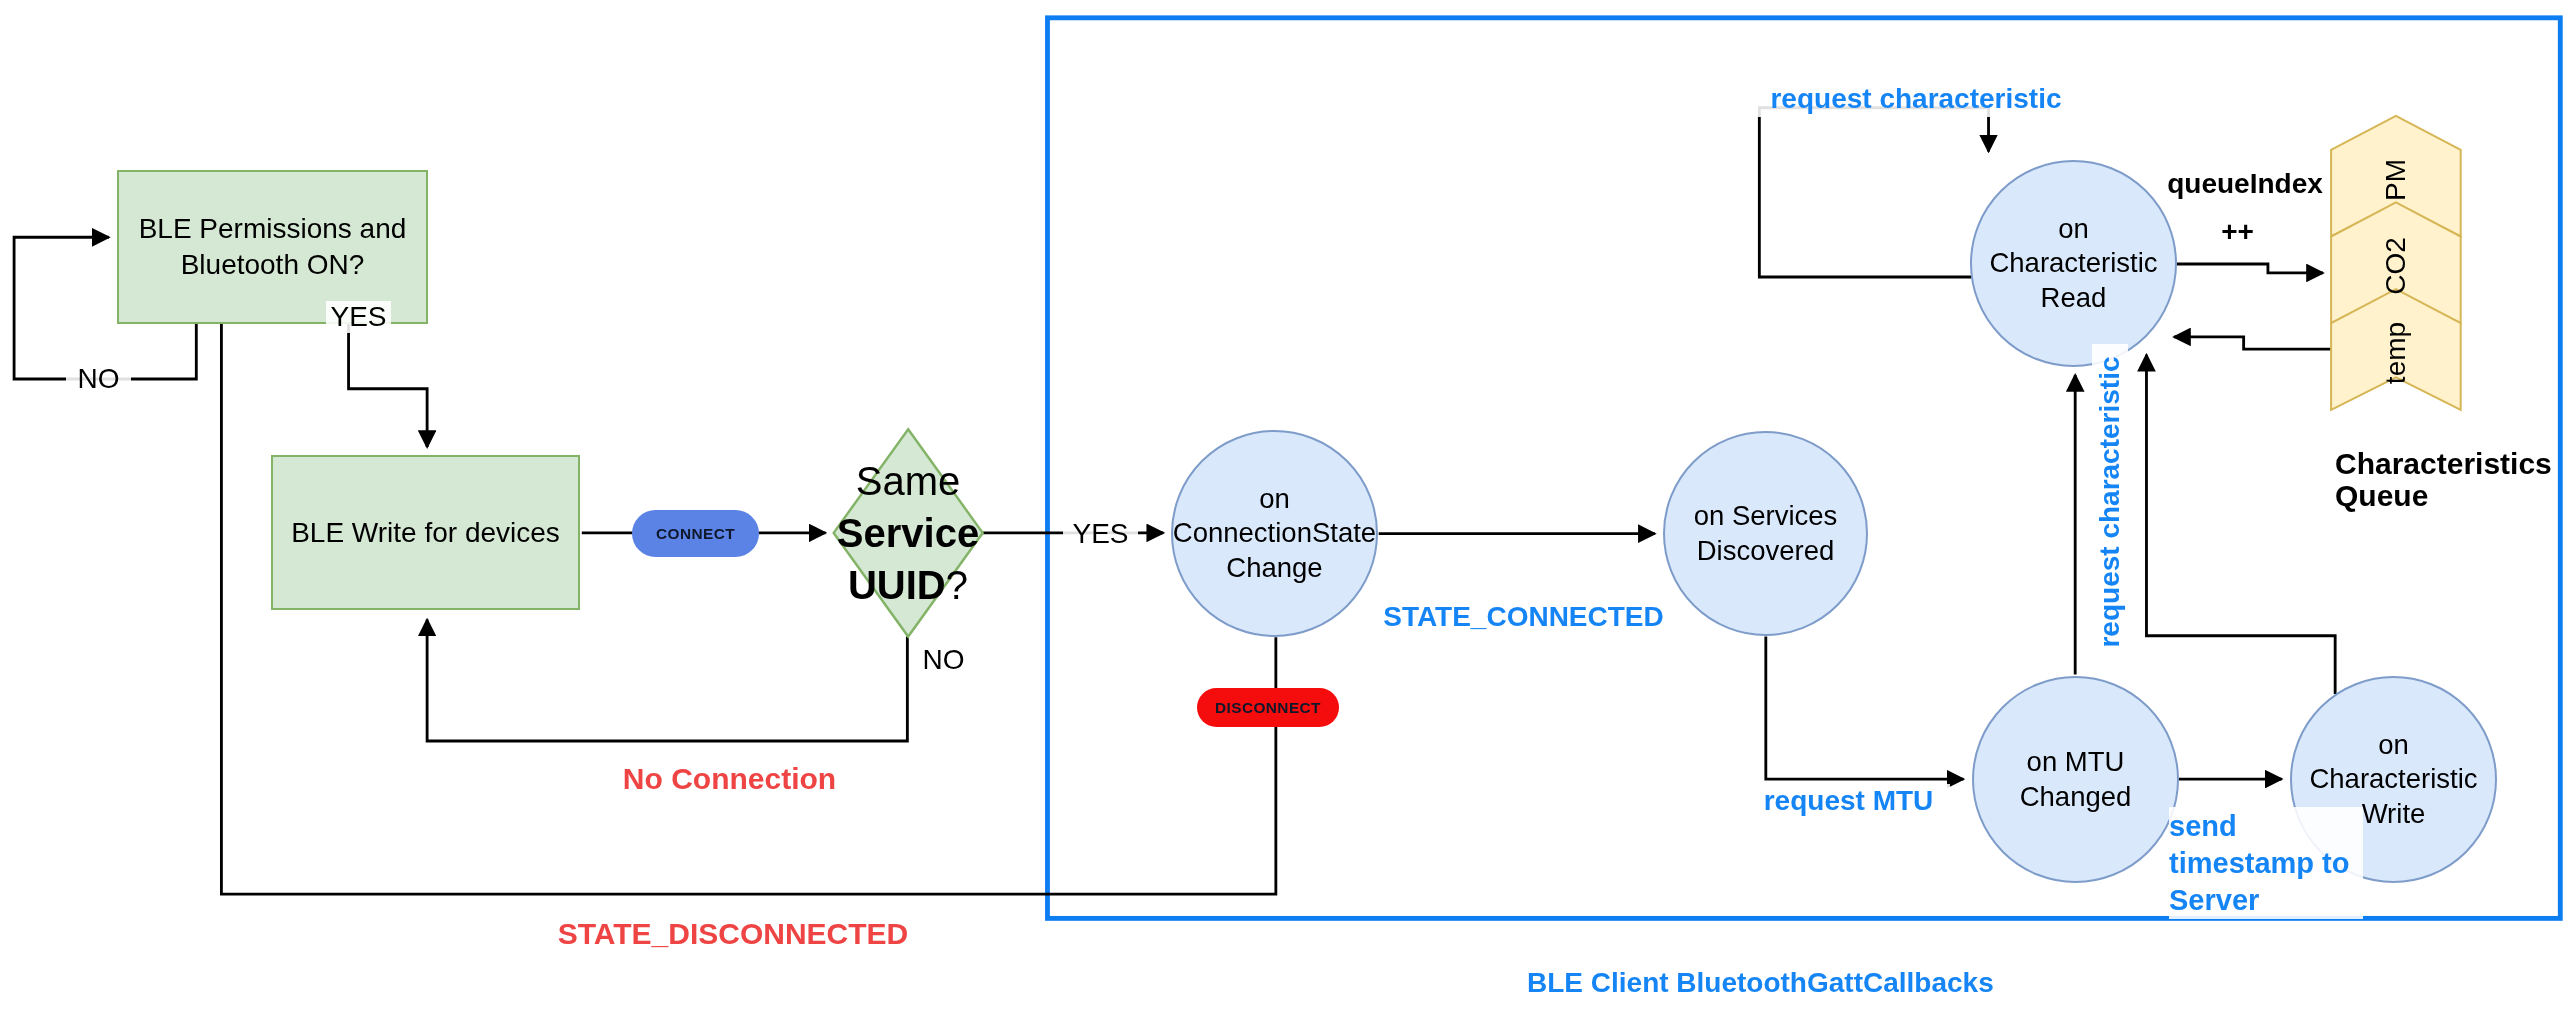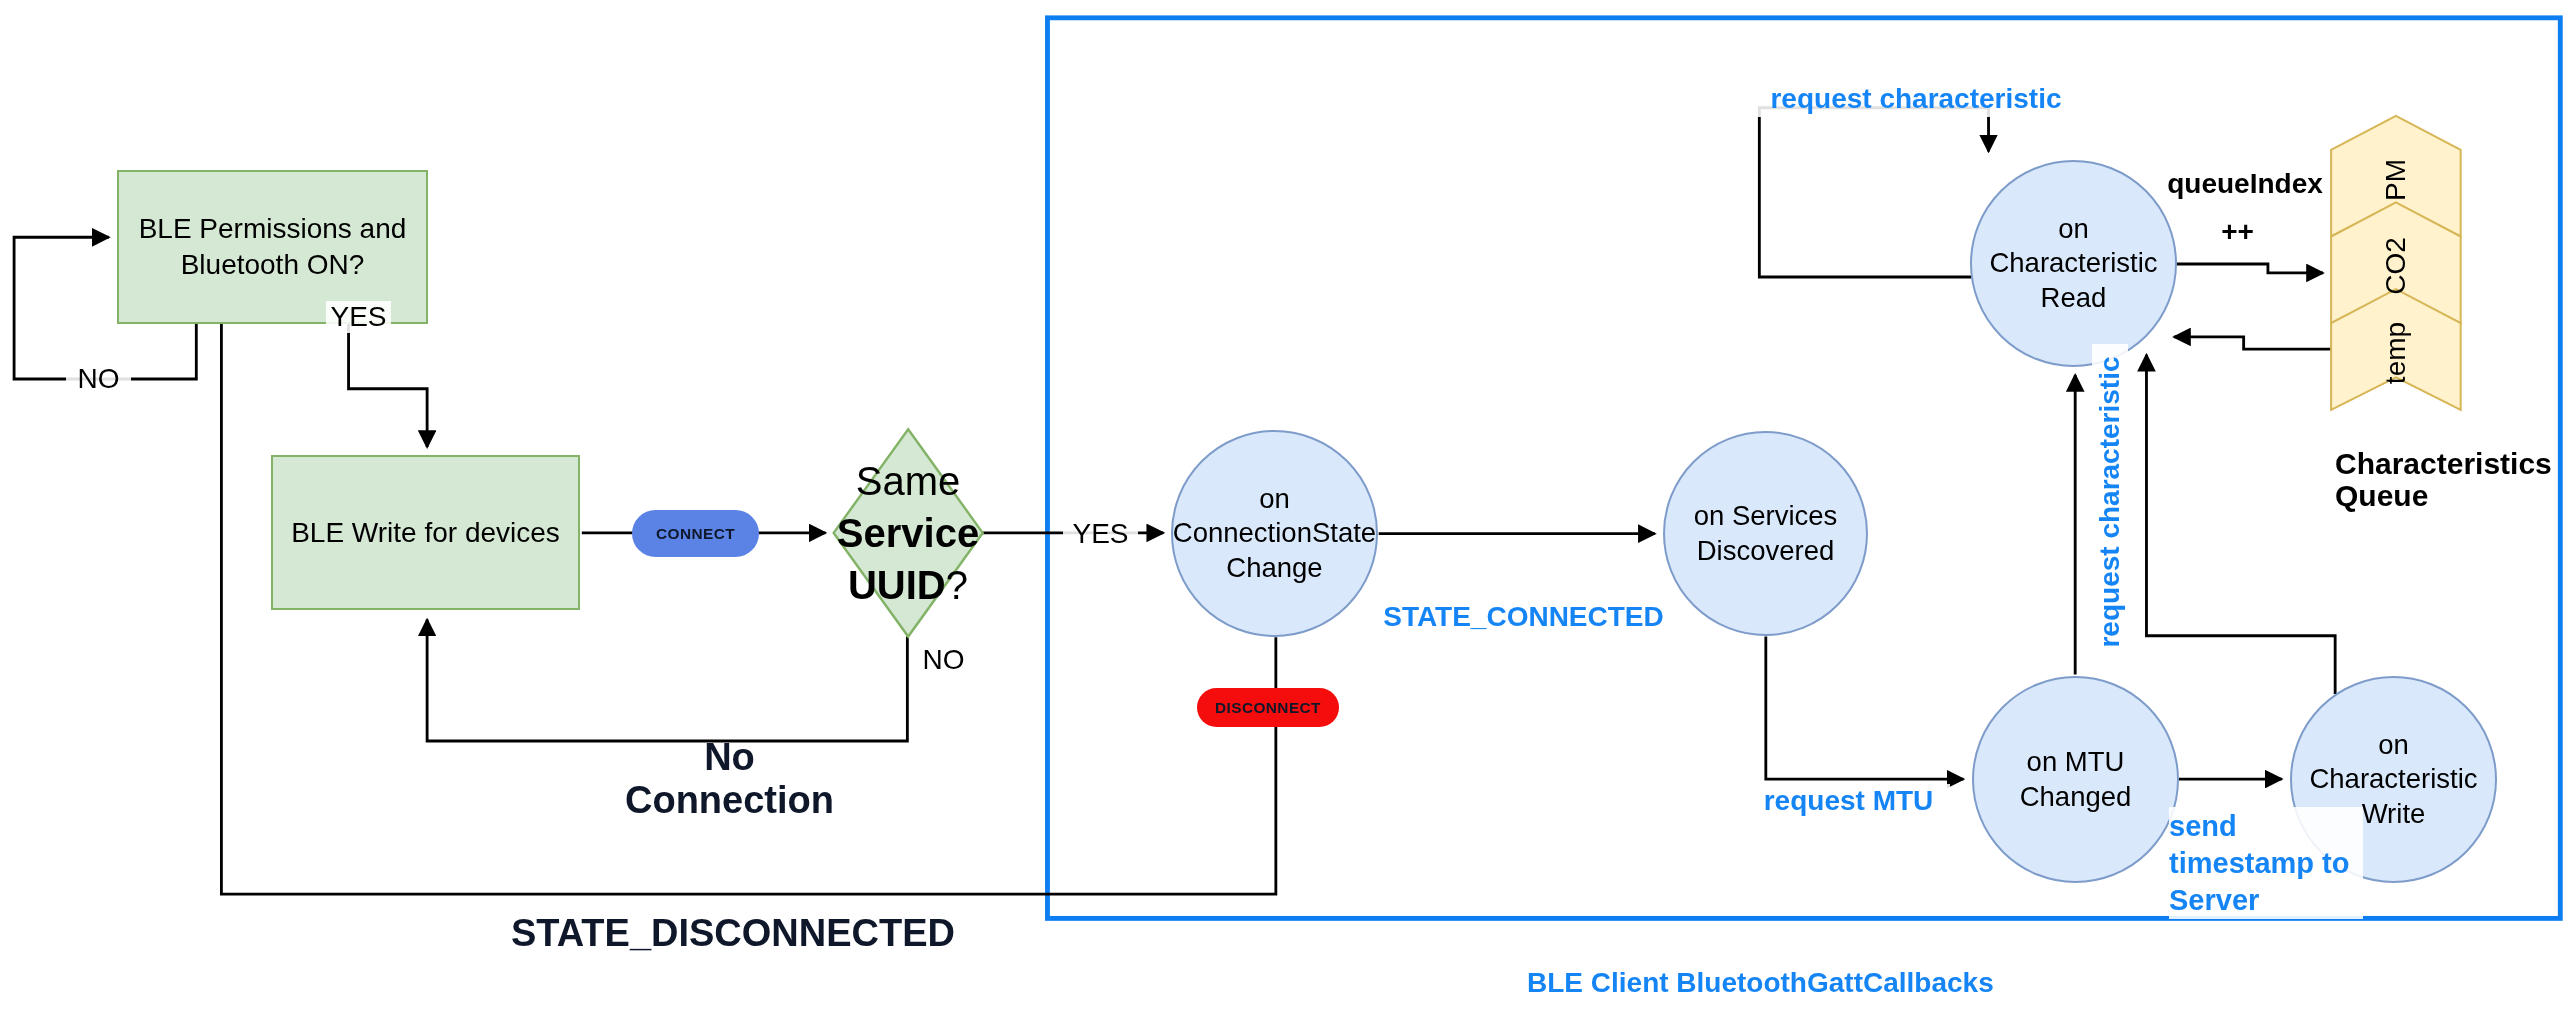--- a/index.html
+++ b/index.html
@@ -11,21 +11,21 @@
   .node{position:absolute;z-index:2;display:flex;align-items:center;justify-content:center;
         text-align:center;white-space:pre-line;}
   .box{background:#d5e8d4;border:2.4px solid #82b366;font-size:28px;line-height:1.28;}
   .circle{background:#dae8fc;border:2.4px solid #7e9cc9;border-radius:50%;font-size:27.5px;line-height:1.24;}
   .pill{border-radius:24px;color:#0f172a;font-weight:bold;font-size:15.4px;letter-spacing:0.4px;}
   .pill.connect{background:#5b83e6;}
   .pill.disconnect{background:#f50d0d;}
   .lbl{position:absolute;z-index:3;display:flex;align-items:center;justify-content:center;
        text-align:center;font-size:28px;white-space:pre-line;background:rgba(255,255,255,.88);}
   .lbl.blue{color:#1585f5;font-weight:bold;}
-  .lbl.red{color:#0f172a;font-weight:bold;font-size:38px;}
+  .lbl.red{color:#ef4444;font-weight:bold;font-size:30px;}
   .lbl.black-bold{font-weight:bold;color:#000;}
   .lbl.left{justify-content:flex-start;text-align:left;}
   .rot{transform:rotate(-90deg);}
   .diamond-label{position:absolute;z-index:3;display:flex;align-items:center;justify-content:center;
        text-align:center;font-size:40px;background:transparent;}
   .queue-item-label{position:absolute;z-index:3;display:flex;align-items:center;justify-content:center;
        font-size:28px;width:130px;height:32px;background:transparent;}
   .ble-client{font-size:28px;}
   .send-ts{line-height:37px;font-size:29px;}
   .char-queue{line-height:32px;font-size:30px;}

